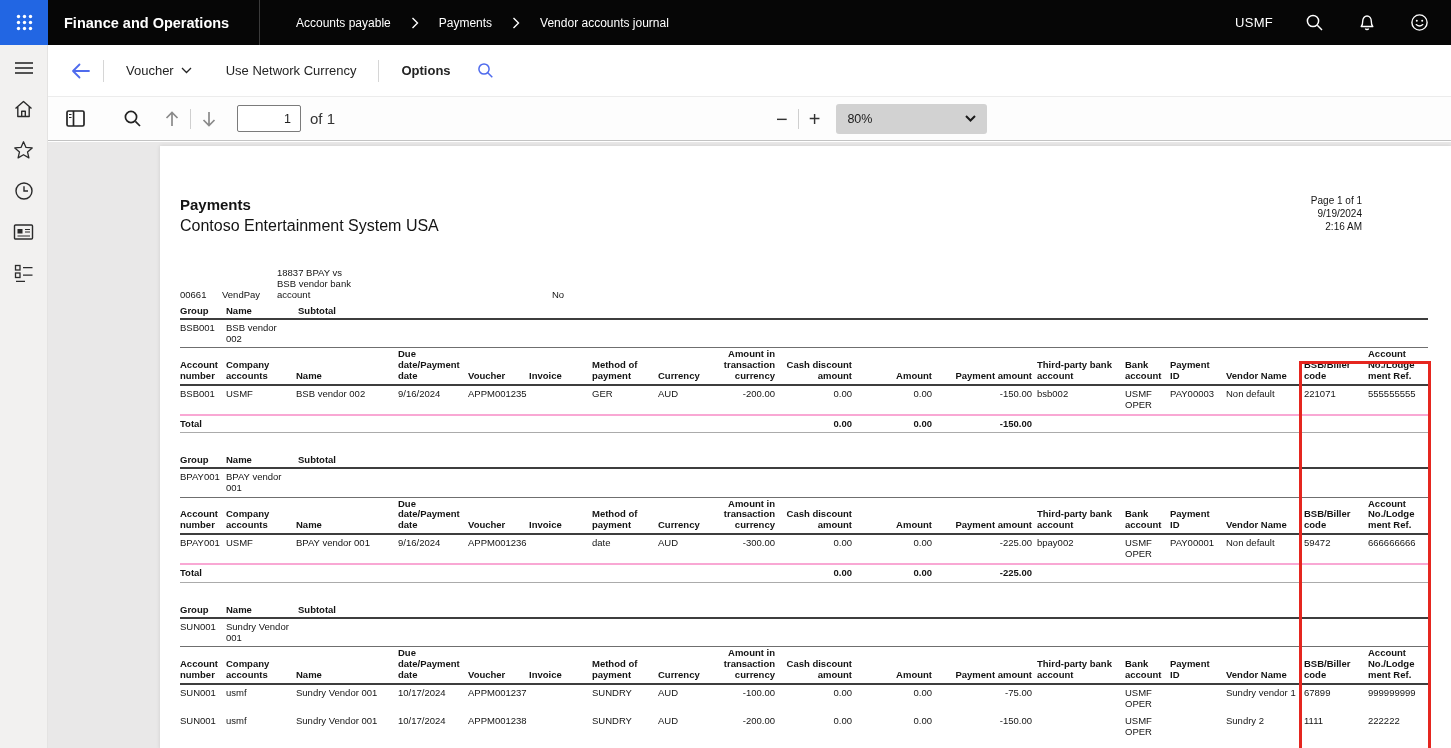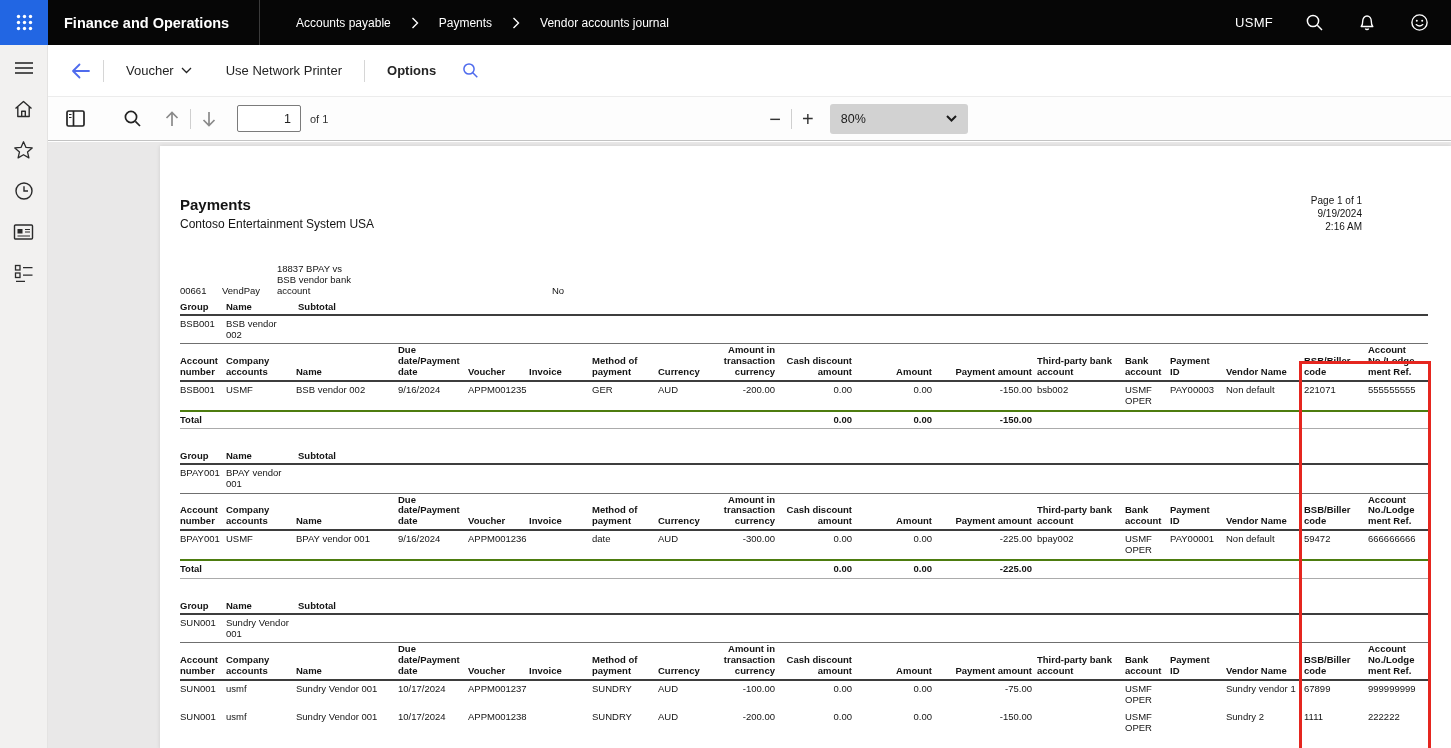--- a/index.html
+++ b/index.html
@@ -37,54 +37,54 @@
   .ap-search { background:none; border:none; cursor:pointer; margin-left:16px; display:flex; }
 
   
   .viewer-toolbar { height:44px; background:#fdfdfd; border-bottom:1px solid #c3c3c3;
     display:flex; align-items:center; padding-left:14px; }
   .vt-btn { background:none; border:none; cursor:pointer; display:flex; align-items:center;
     justify-content:center; padding:4px; }
   .vt-sep { width:1px; height:20px; background:#cfcfcf; margin:0 6px; }
   .page-input { width:64px; height:27px; border:1px solid #7b7b7b; border-radius:2px;
     font-family:inherit; font-size:12.5px; text-align:right; padding-right:9px; color:#222; }
-  .of-label { font-size:11px; color:#333; margin-left:9px; }
+  .of-label { font-size:15px; color:#333; margin-left:9px; }
   .zoom-glyph { font-size:20px; color:#333; line-height:1; }
-  .zoom-select { width:138px; height:30px; background:#d2d2d2; border-radius:3px; margin-left:12px;
+  .zoom-select { width:151px; height:30px; background:#d2d2d2; border-radius:3px; margin-left:12px;
     display:flex; align-items:center; justify-content:space-between; padding:0 11px; cursor:pointer; }
   .zoom-select span { font-size:12.5px; color:#1b1b1b; }
 
   
   .viewer-body { position:absolute; top:97px; left:0; right:0; bottom:0; background:#e9e8e8; }
   .report-page { position:absolute; left:112px; top:4px; width:1291px; height:603px;
     background:#fff; box-shadow:0 0 4px rgba(0,0,0,.12); overflow:hidden; }
   .rp-inner { position:relative; padding:50px 0 0 20px; color:#141414; }
   .rtitle { font-size:15px; font-weight:700; }
-  .rcompany { font-size:12px; margin-top:4px; }
+  .rcompany { font-size:16px; margin-top:4px; }
   .pageinfo { position:absolute; top:48px; right:89px; text-align:right; font-size:10px; line-height:1.3; }
 
   table { border-collapse:collapse; table-layout:fixed; font-size:9.5px; color:#141414; }
   th { text-align:left; vertical-align:bottom; font-weight:700; }
   td { vertical-align:top; }
 
   .jtable { width:521px; margin-top:30px; }
   .jtable th { padding:0 6px 1px 0; line-height:1.16; }
   .jtable td { padding:2px 6px 1px 0; line-height:1.18; vertical-align:bottom; }
 
   .gtable { width:1248px; margin-top:20px; }
   .gtable.first { margin-top:2px; }
   .gtable th { padding:1px 6px 2px 0; border-bottom:2px solid #3d3d3d; }
   .gtable td { padding:2px 6px 3px 0; line-height:1.18; }
 
   .dtable { width:1248px; }
   .dtable th { padding:1px 6px 2px 0; border-top:1px solid #6f6f6f;
     border-bottom:2px solid #3d3d3d; line-height:1.14; }
   .dtable td { line-height:1.18; }
   .dtable .drow td { padding:2px 6px 4px 0; }
-  .dtable .dtotal td { padding:2px 6px 3px 0; border-top:2px solid #4d7c0f;
+  .dtable .dtotal td { padding:2px 6px 3px 0; border-top:2px solid #f9a8d4;
     border-bottom:1px solid #ababab; font-weight:700; }
   .num { text-align:right; padding-right:0 !important; }
   .c13 { padding-left:5px !important; }
   .c18 { overflow-wrap:anywhere; }
 
   .highlight-box { position:absolute; border:3px solid #e5261f; pointer-events:none;
     left:1137px; top:190px; width:134px; height:345px; }
 </style>
 </head>
 <body>
@@ -189,21 +189,21 @@
           </svg>
       </button>
       <div class="ap-sep"></div>
       <button class="ap-item">
         <span>Voucher</span>
         <svg width="11" height="7" viewBox="0 0 11 7">
             <path d="M1 1 L5.5 5.5 L10 1" fill="none" stroke="#242424" stroke-width="1.3"></path>
           </svg>
       </button>
       <button class="ap-item" style="margin-left:14px">
-        <span>Use Network Printer</span>
+        <span>Use Network Currency</span>
       </button>
       <div class="ap-sep"></div>
       <button class="ap-item bold">
         <span>Options</span>
       </button>
       <button class="ap-search">
         <svg width="17" height="17" viewBox="0 0 17 17">
             <circle cx="7" cy="7" r="5.1" fill="none" stroke="#4f6bed" stroke-width="1.5"></circle>
             <path d="M10.8 10.8 L15.3 15.3" stroke="#4f6bed" stroke-width="1.5"></path>
           </svg>

